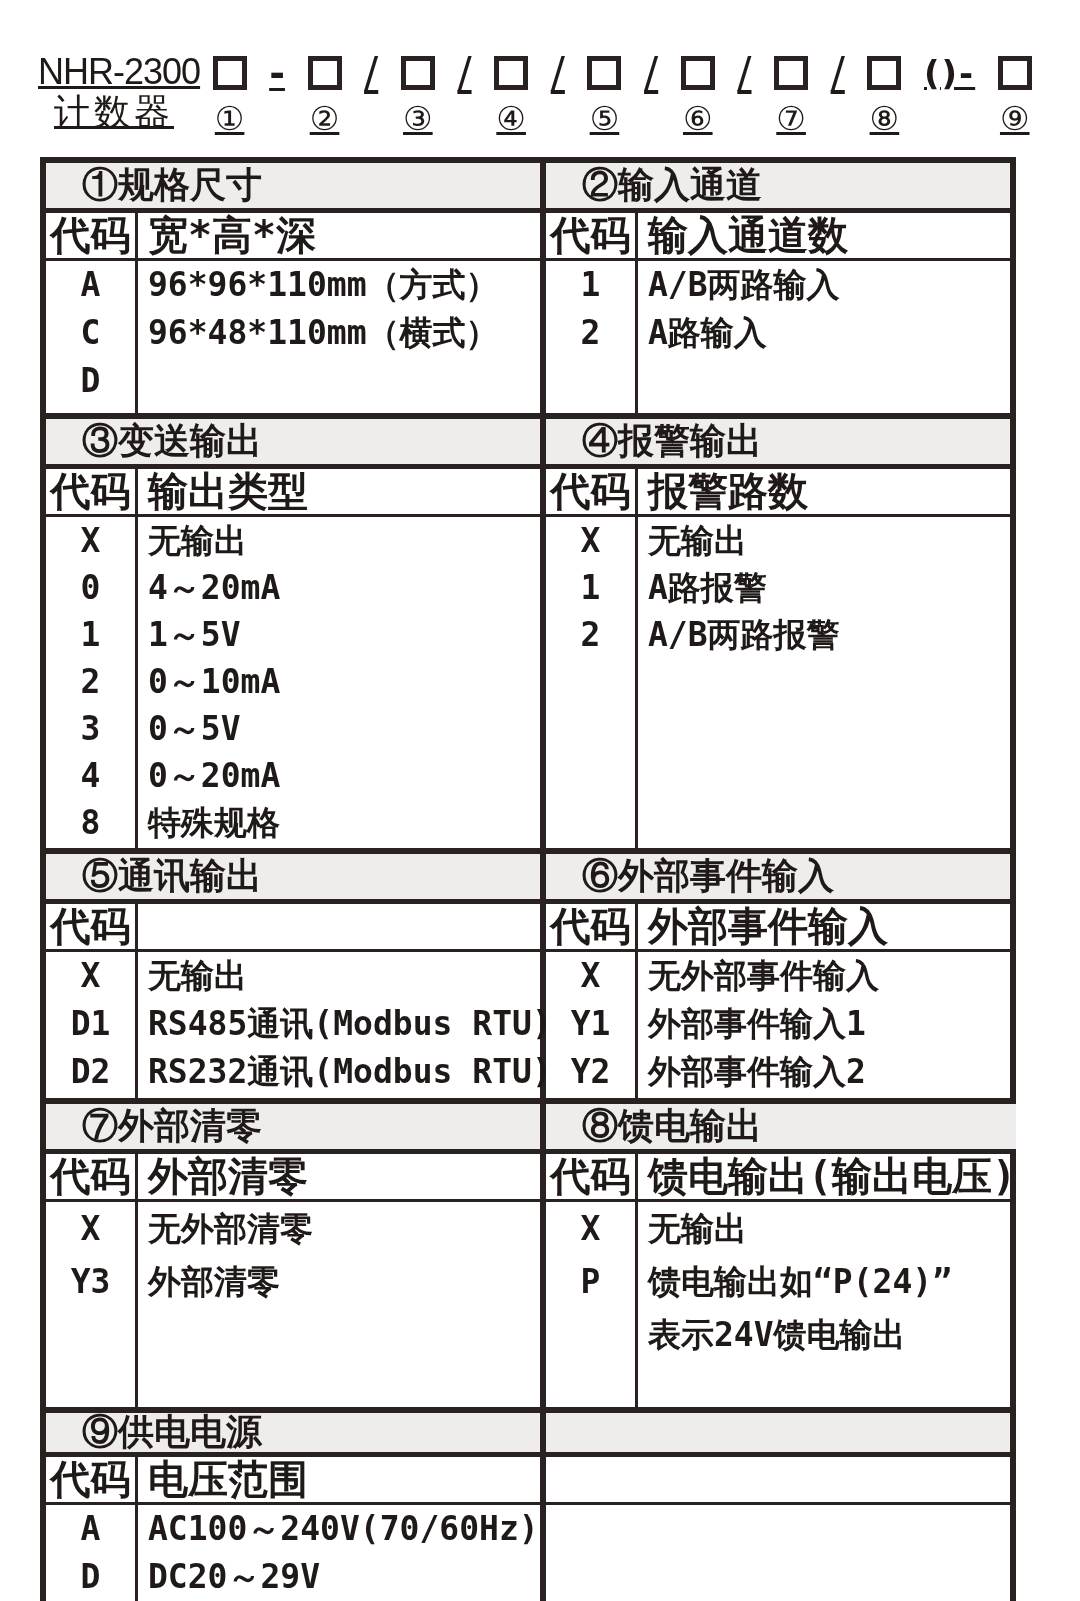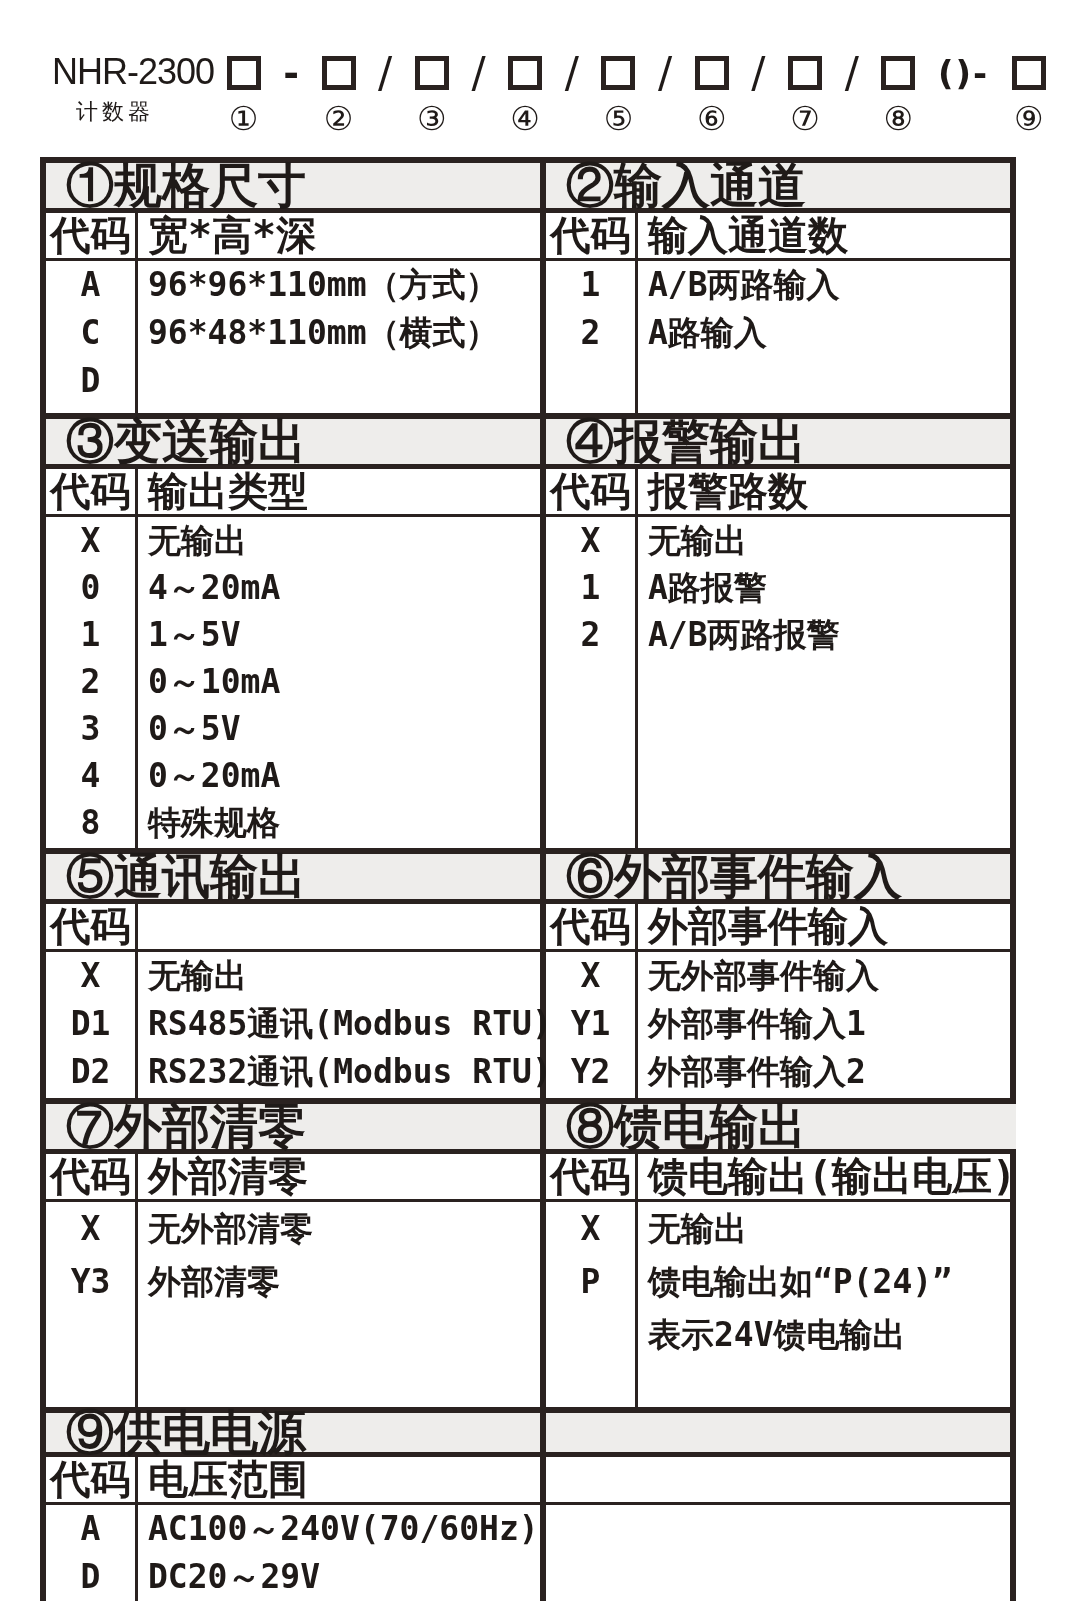--- a/index.html
+++ b/index.html
@@ -10,31 +10,31 @@
   *{margin:0;padding:0;box-sizing:border-box;}
   html,body{background:#ffffff;}
   body{
     width:1080px;height:1601px;position:relative;
     font-family:"DejaVu Serif","Liberation Serif",serif;
     color:var(--text);
   }
 
   
   .model-strip{
-    position:absolute;left:52px;top:50px;width:994px;
-    display:flex;align-items:flex-start;justify-content:space-between;
+    position:absolute;left:38px;top:50px;width:994px;
+    display:flex;align-items:flex-start;justify-content:space-between;text-decoration:underline;
   }
   .title-col{width:152px;display:flex;flex-direction:column;flex:none;}
   .model-name{
     font-family:"Liberation Sans","DejaVu Sans",sans-serif;
     font-size:36px;font-weight:500;letter-spacing:-1px;line-height:44px;
     white-space:nowrap;
   }
   .product-name{
-    font-size:22px;line-height:36px;margin-left:24px;letter-spacing:4px;
+    font-size:36px;line-height:36px;margin-left:16px;letter-spacing:4px;
     white-space:nowrap;
   }
   .seg{display:flex;flex-direction:column;align-items:center;flex:none;}
   .seg-top{height:46px;display:flex;align-items:center;}
   .seg-bottom{height:38px;display:flex;align-items:center;justify-content:center;margin-top:4px;}
   .code-box{
     width:34px;height:34px;border:5px solid var(--border);background:#fff;
   }
   .circle-num{
     font-size:33px;line-height:38px;
@@ -53,22 +53,22 @@
     display:flex;flex-direction:column;
   }
   .band{display:flex;}
   .band + .band{border-top:6px solid var(--border);}
   .sec{display:flex;flex-direction:column;}
   .sec-left{width:500px;border-right:6px solid var(--border);flex:none;}
   .sec-right{flex:1;}
   .sec-header{
     height:50px;background:var(--header-bg);
     border-bottom:5px solid var(--border);
-    display:flex;align-items:center;padding-left:20px;
-    font-size:48px;font-weight:700;white-space:nowrap;
+    display:flex;align-items:center;padding-left:36px;
+    font-size:36px;font-weight:700;white-space:nowrap;
   }
   .band-5 .sec-header{height:44px;}
   .code-head{
     height:48px;border-bottom:3px solid var(--border);
     display:flex;font-size:40px;font-weight:700;
   }
   .chc{
     width:92px;border-right:3px solid var(--border);flex:none;
     display:flex;align-items:center;justify-content:center;white-space:nowrap;
   }

